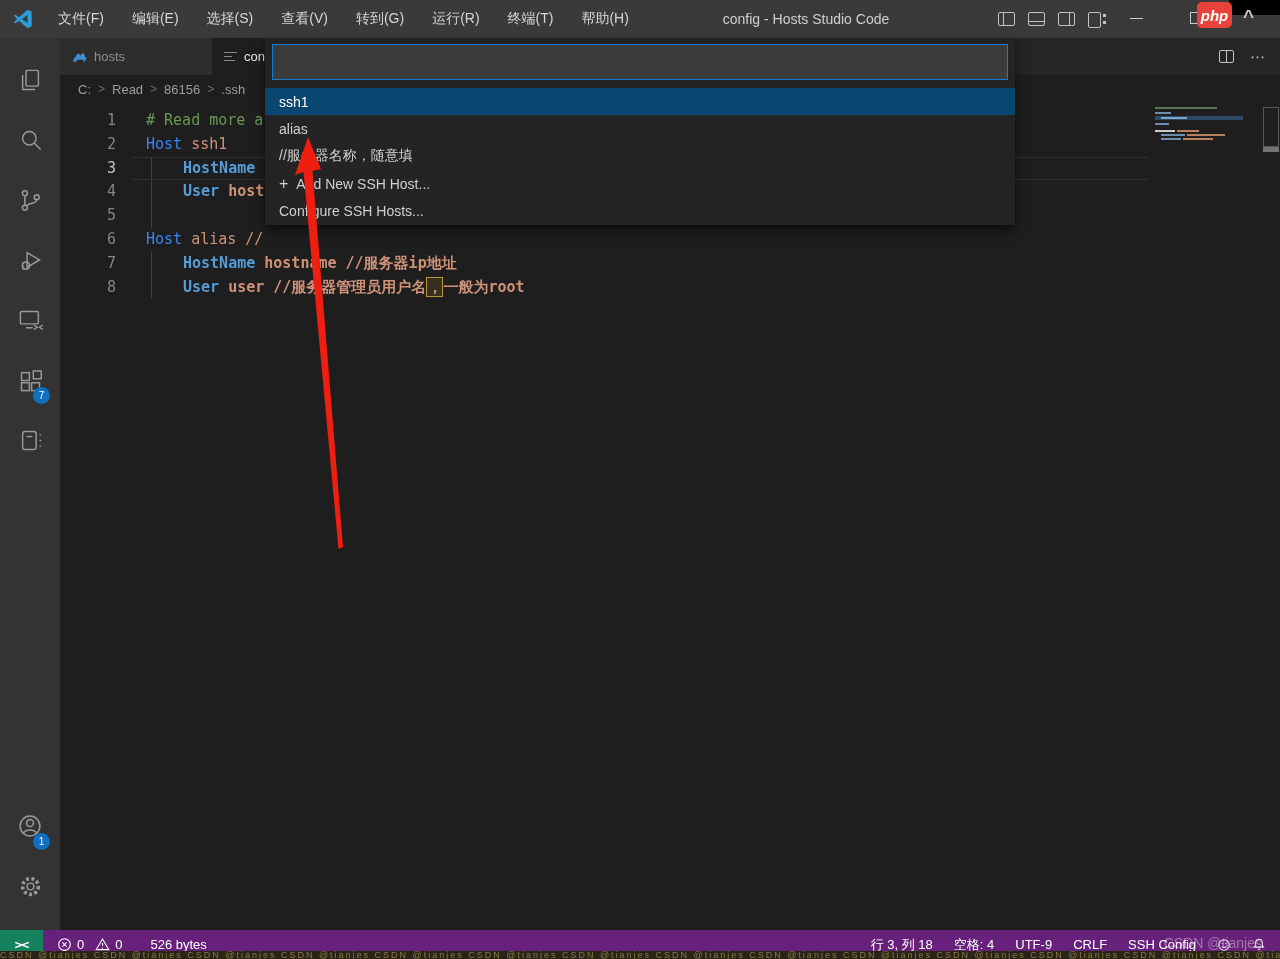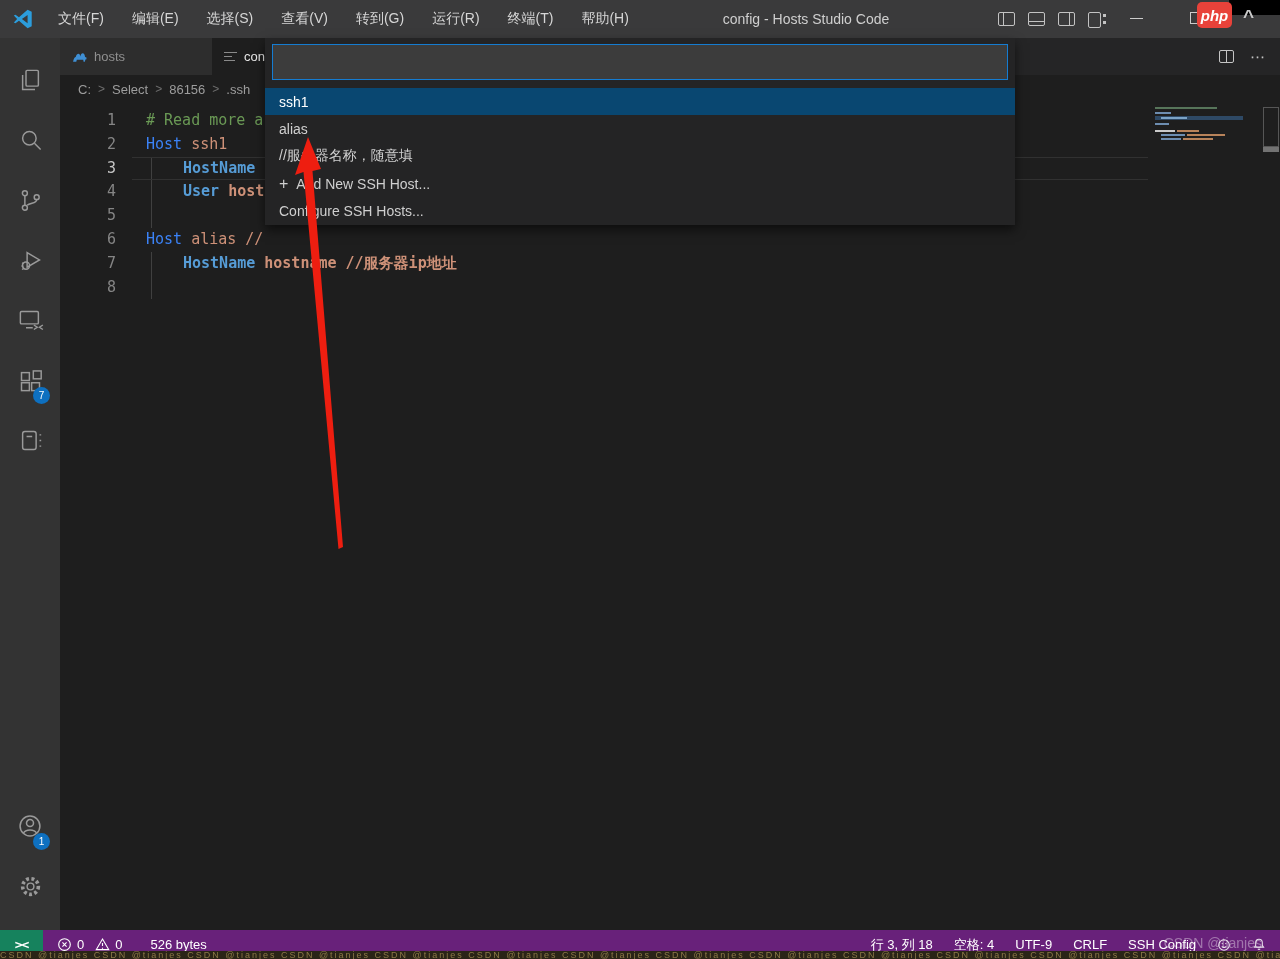--- a/index.html
+++ b/index.html
@@ -225,37 +225,37 @@
     </div>
     <div class="tab-actions">
       <span class="split-icon"></span>
       <span class="ellipsis">⋯</span>
     </div>
   </div>
 
   <div class="breadcrumbs" id="breadcrumbs">
       <span>C:</span>
       <span class="bc-sep">&gt;</span>
-      <span>Select</span>
+      <span>Read</span>
       <span class="bc-sep">&gt;</span>
       <span>86156</span>
       <span class="bc-sep">&gt;</span>
       <span>.ssh</span>
     </div>
 
   <div class="editor">
     <div class="code-lines" id="code-lines">
         <div class="line"><span class="num">1</span><span class="code"><span class="tok-comment"># Read more a</span></span></div>
         <div class="line"><span class="num">2</span><span class="code"><span class="tok-plain">Host </span><span class="tok-string">ssh1</span></span></div>
         <div class="line indent current"><span class="num">3</span><span class="code"><span class="tok-keyword">HostName</span></span></div>
         <div class="line indent"><span class="num">4</span><span class="code"><span class="tok-keyword">User </span><span class="tok-string">hosts</span></span></div>
         <div class="line indent"><span class="num">5</span><span class="code"></span></div>
         <div class="line"><span class="num">6</span><span class="code"><span class="tok-plain">Host </span><span class="tok-string">alias </span><span class="tok-string">//</span></span></div>
         <div class="line indent"><span class="num">7</span><span class="code"><span class="tok-keyword">HostName </span><span class="tok-string">hostname //服务器ip地址</span></span></div>
-        <div class="line indent"><span class="num">8</span></div>
+        <div class="line indent"><span class="num">8</span><span class="code"><span class="tok-keyword">User </span><span class="tok-string">user //服务器管理员用户名</span><span class="tok-string tok-boxed">，</span><span class="tok-string">一般为root</span></span></div>
       </div>
     <div class="minimap">
       <div class="mm" style="left:0;top:0;width:62px;background:#57755a"></div>
       <div class="mm" style="left:0;top:5px;width:16px;background:#6d8db0"></div>
       <div class="mm" style="left:0;top:9px;width:88px;height:4px;background:rgba(60,110,160,.55)"></div>
       <div class="mm" style="left:6px;top:10px;width:26px;background:#7ba3c7"></div>
       <div class="mm" style="left:0;top:16px;width:14px;background:#6d8db0"></div>
       <div class="mm" style="left:0;top:23px;width:20px;background:#c9c9c9"></div>
       <div class="mm" style="left:22px;top:23px;width:22px;background:#b8835a"></div>
       <div class="mm" style="left:6px;top:27px;width:24px;background:#6d8db0"></div>

